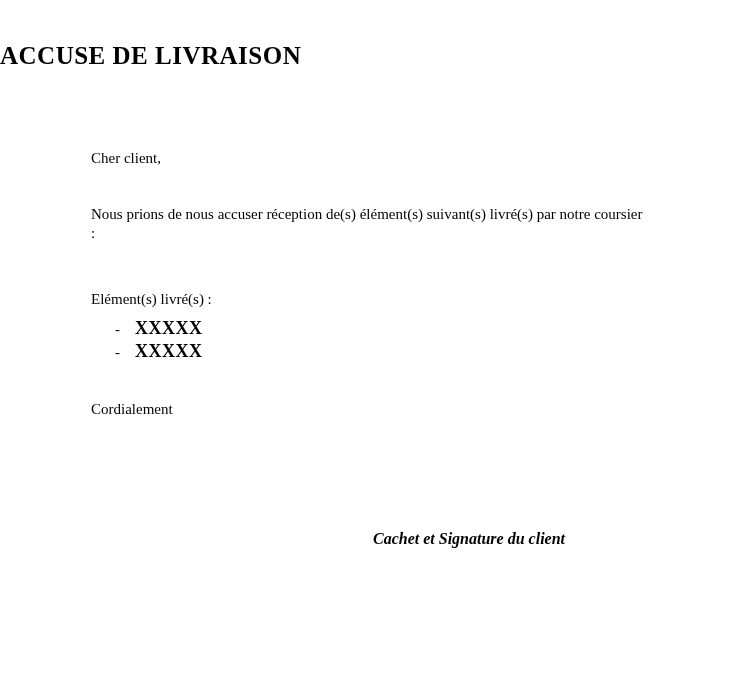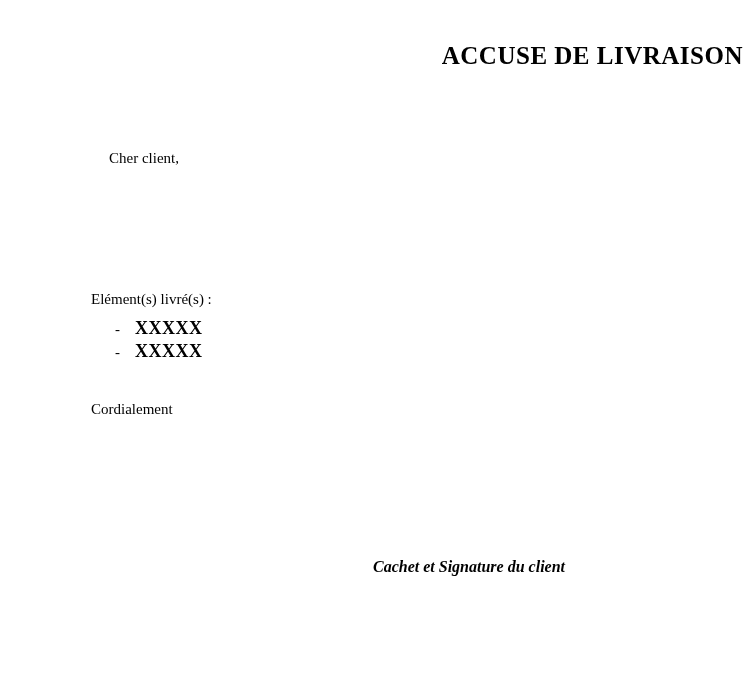--- a/index.html
+++ b/index.html
@@ -16,30 +16,30 @@
     font-family: "Liberation Serif", "DejaVu Serif", serif;
     font-size: 15px;
     overflow: hidden;
   }
   .doc-title {
     position: absolute;
     top: 42px;
     left: 0;
     width: 743px;
     margin: 0;
-    text-align: right;
+    text-align: left;
     font-size: 25px;
     font-weight: bold;
     letter-spacing: 0.5px;
     line-height: 1.1;
   }
   .salutation {
     position: absolute;
     top: 149px;
-    left: 109px;
+    left: 91px;
     margin: 0;
     line-height: 19px;
     text-align: center;
   }
   .intro {
     position: absolute;
     top: 205px;
     left: 91px;
     width: 555px;
     margin: 0;
@@ -92,38 +92,39 @@
   }
   .closing {
     position: absolute;
     top: 400px;
     left: 91px;
     margin: 0;
     line-height: 19px;
   }
   .signature {
     position: absolute;
-    top: 557px;
+    top: 529px;
     left: 373px;
     margin: 0;
     font-size: 16px;
     font-weight: bold;
     font-style: italic;
     line-height: 20px;
   }
 </style>
 </head>
 <body>
 
 <div class="page">
 
   <h1 class="doc-title">ACCUSE DE LIVRAISON</h1>
 
   <p class="salutation">Cher client,</p>
 
+  <p class="intro">Nous prions de nous accuser réception de(s) élément(s) suivant(s) livré(s) par notre coursier :</p>
 
 
   <p class="items-label">Elément(s) livré(s) :</p>
 
   <ul class="items-list">
     <li>
       <span class="bullet">-</span>
       <span class="item-value">XXXXX</span>
     </li>
     <li>

